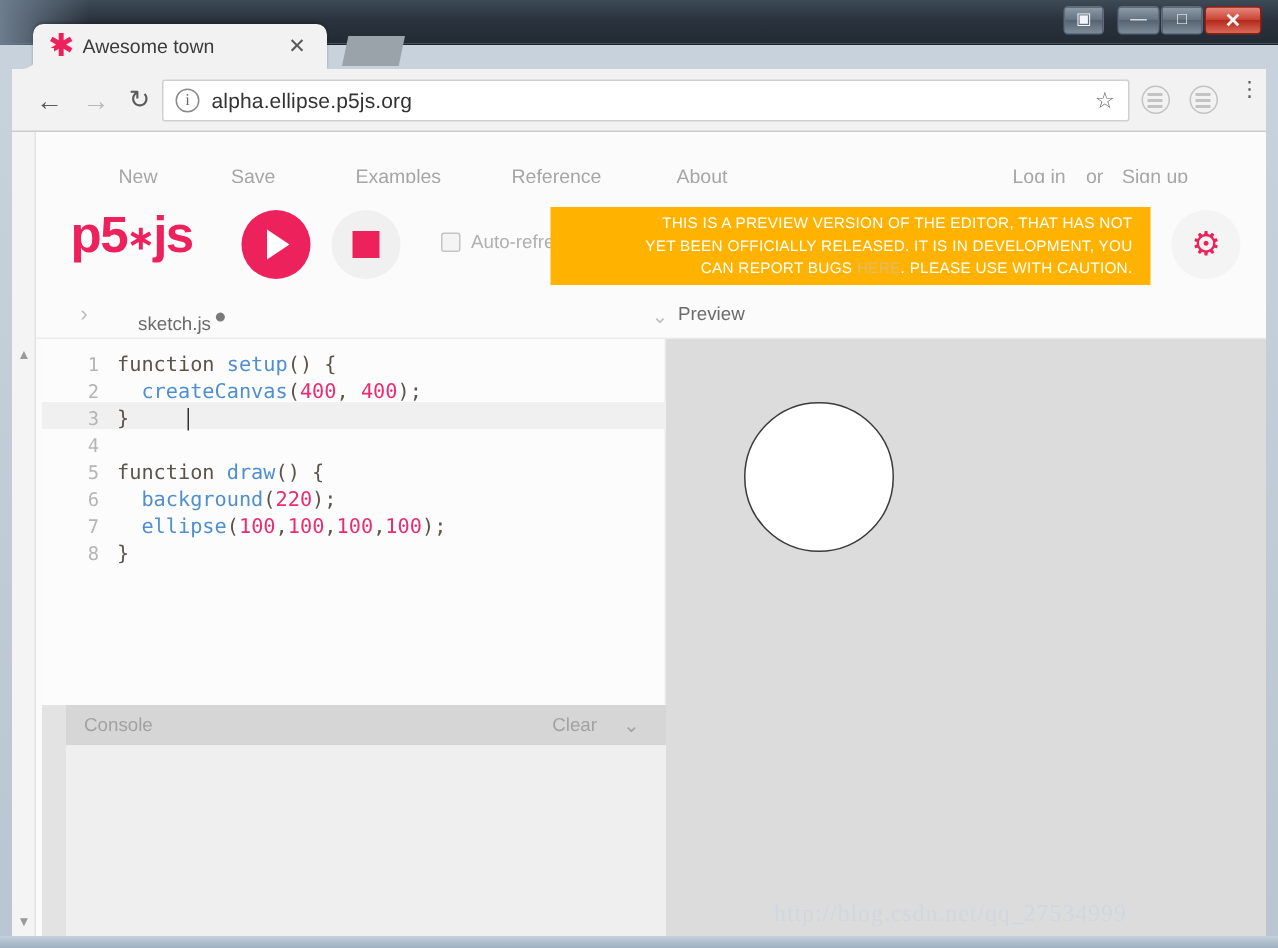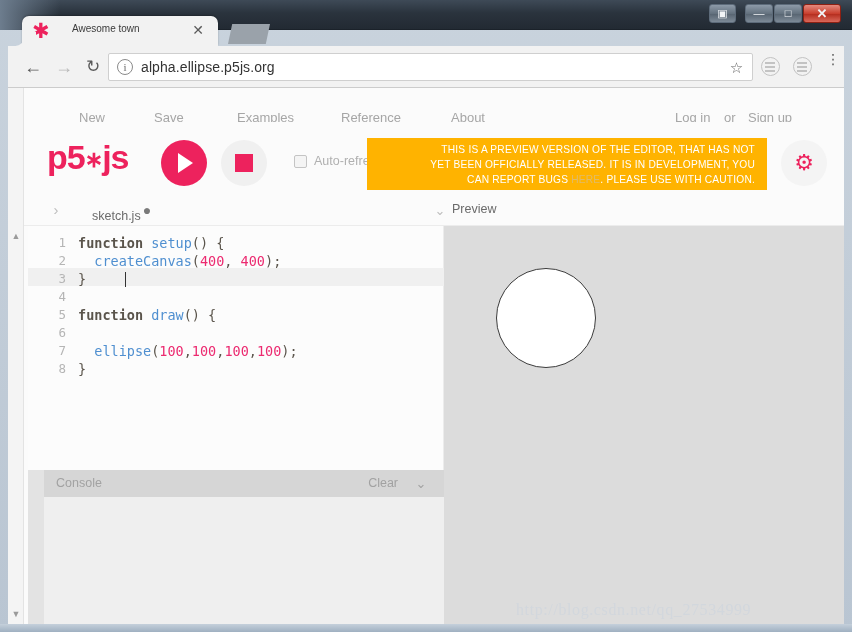--- a/index.html
+++ b/index.html
@@ -35,22 +35,22 @@
     content:""; position:absolute; bottom:0; width:14px; height:14px;
     background:#f2f2f2;
   }
   #tab::before{ left:-10px; border-bottom-right-radius:12px;
     box-shadow:4px 4px 0 0 #f2f2f2; background:transparent;}
   #tab-favicon {
     position:absolute; left:10px; top:6px; width:17px; height:17px;
     color:#ed225d; font-size:21px; line-height:17px; text-align:center;
   }
   #tab-title {
-    position:absolute; left:50px; top:7px; width:125px;
-    font-size:10px; color:#3b3b3b; white-space:nowrap; overflow:hidden;
+    position:absolute; left:33px; top:7px; width:125px;
+    font-size:13px; color:#3b3b3b; white-space:nowrap; overflow:hidden;
   }
   #tab-close {
     position:absolute; right:13px; top:7px; width:14px; height:14px;
     font-size:14px; line-height:14px; color:#5a5a5a; text-align:center;
   }
   #tab-newtab {
     position:absolute; left:228px; top:24px; width:42px; height:20px;
     background:#9aa2aa;
     clip-path: polygon(10% 0,100% 0,90% 100%,0 100%);
   }
@@ -242,21 +242,21 @@
     font-family:"DejaVu Sans Mono", monospace; font-size:13px; line-height:18px;
   }
   .ln{
     position:absolute; left:0; width:38px; text-align:right;
     color:#b5b5b5; font-family:"DejaVu Sans Mono", monospace; font-size:12.5px;
   }
   .cl{
     position:absolute; left:50px; white-space:pre;
     font-family:"DejaVu Sans Mono", monospace; font-size:13.5px;
   }
-  .kw   { color:#5a544b;font-weight:bold; }
+  .kw   { color:#5a544b; }
   .fn   { color:#4f8fd0;text-align:right; }
   .num  { color:#ec2a70; }
   .punc { color:#5a544b; }
   #caret{
     position:absolute; left:97px; top:46px; width:1px; height:15px;
     background:#333;
   }
 
   
   #console-bar{
@@ -405,20 +405,21 @@
             <div class="cl" style="top: 8px;"><span class="kw">function </span><span class="fn">setup</span><span class="punc">() {</span></div>
             <div class="ln" style="top: 26px;">2</div>
             <div class="cl" style="top: 26px;"><span class="punc">  </span><span class="fn">createCanvas</span><span class="punc">(</span><span class="num">400</span><span class="punc">, </span><span class="num">400</span><span class="punc">);</span></div>
             <div class="ln" style="top: 44px;">3</div>
             <div class="cl" style="top: 44px;"><span class="punc">}</span></div>
             <div class="ln" style="top: 62px;">4</div>
             <div class="cl" style="top: 62px;"></div>
             <div class="ln" style="top: 80px;">5</div>
             <div class="cl" style="top: 80px;"><span class="kw">function </span><span class="fn">draw</span><span class="punc">() {</span></div>
             <div class="ln" style="top: 98px;">6</div>
+            <div class="cl" style="top: 98px;"><span class="punc">  </span><span class="fn">background</span><span class="punc">(</span><span class="num">220</span><span class="punc">);</span></div>
             <div class="ln" style="top: 116px;">7</div>
             <div class="cl" style="top: 116px;"><span class="punc">  </span><span class="fn">ellipse</span><span class="punc">(</span><span class="num">100</span><span class="punc">,</span><span class="num">100</span><span class="punc">,</span><span class="num">100</span><span class="punc">,</span><span class="num">100</span><span class="punc">);</span></div>
             <div class="ln" style="top: 134px;">8</div>
             <div class="cl" style="top: 134px;"><span class="punc">}</span></div>
           </div>
         <div id="caret" style="top: 46px;"></div>
       </div>
 
       <div id="editor-below"></div>
 

